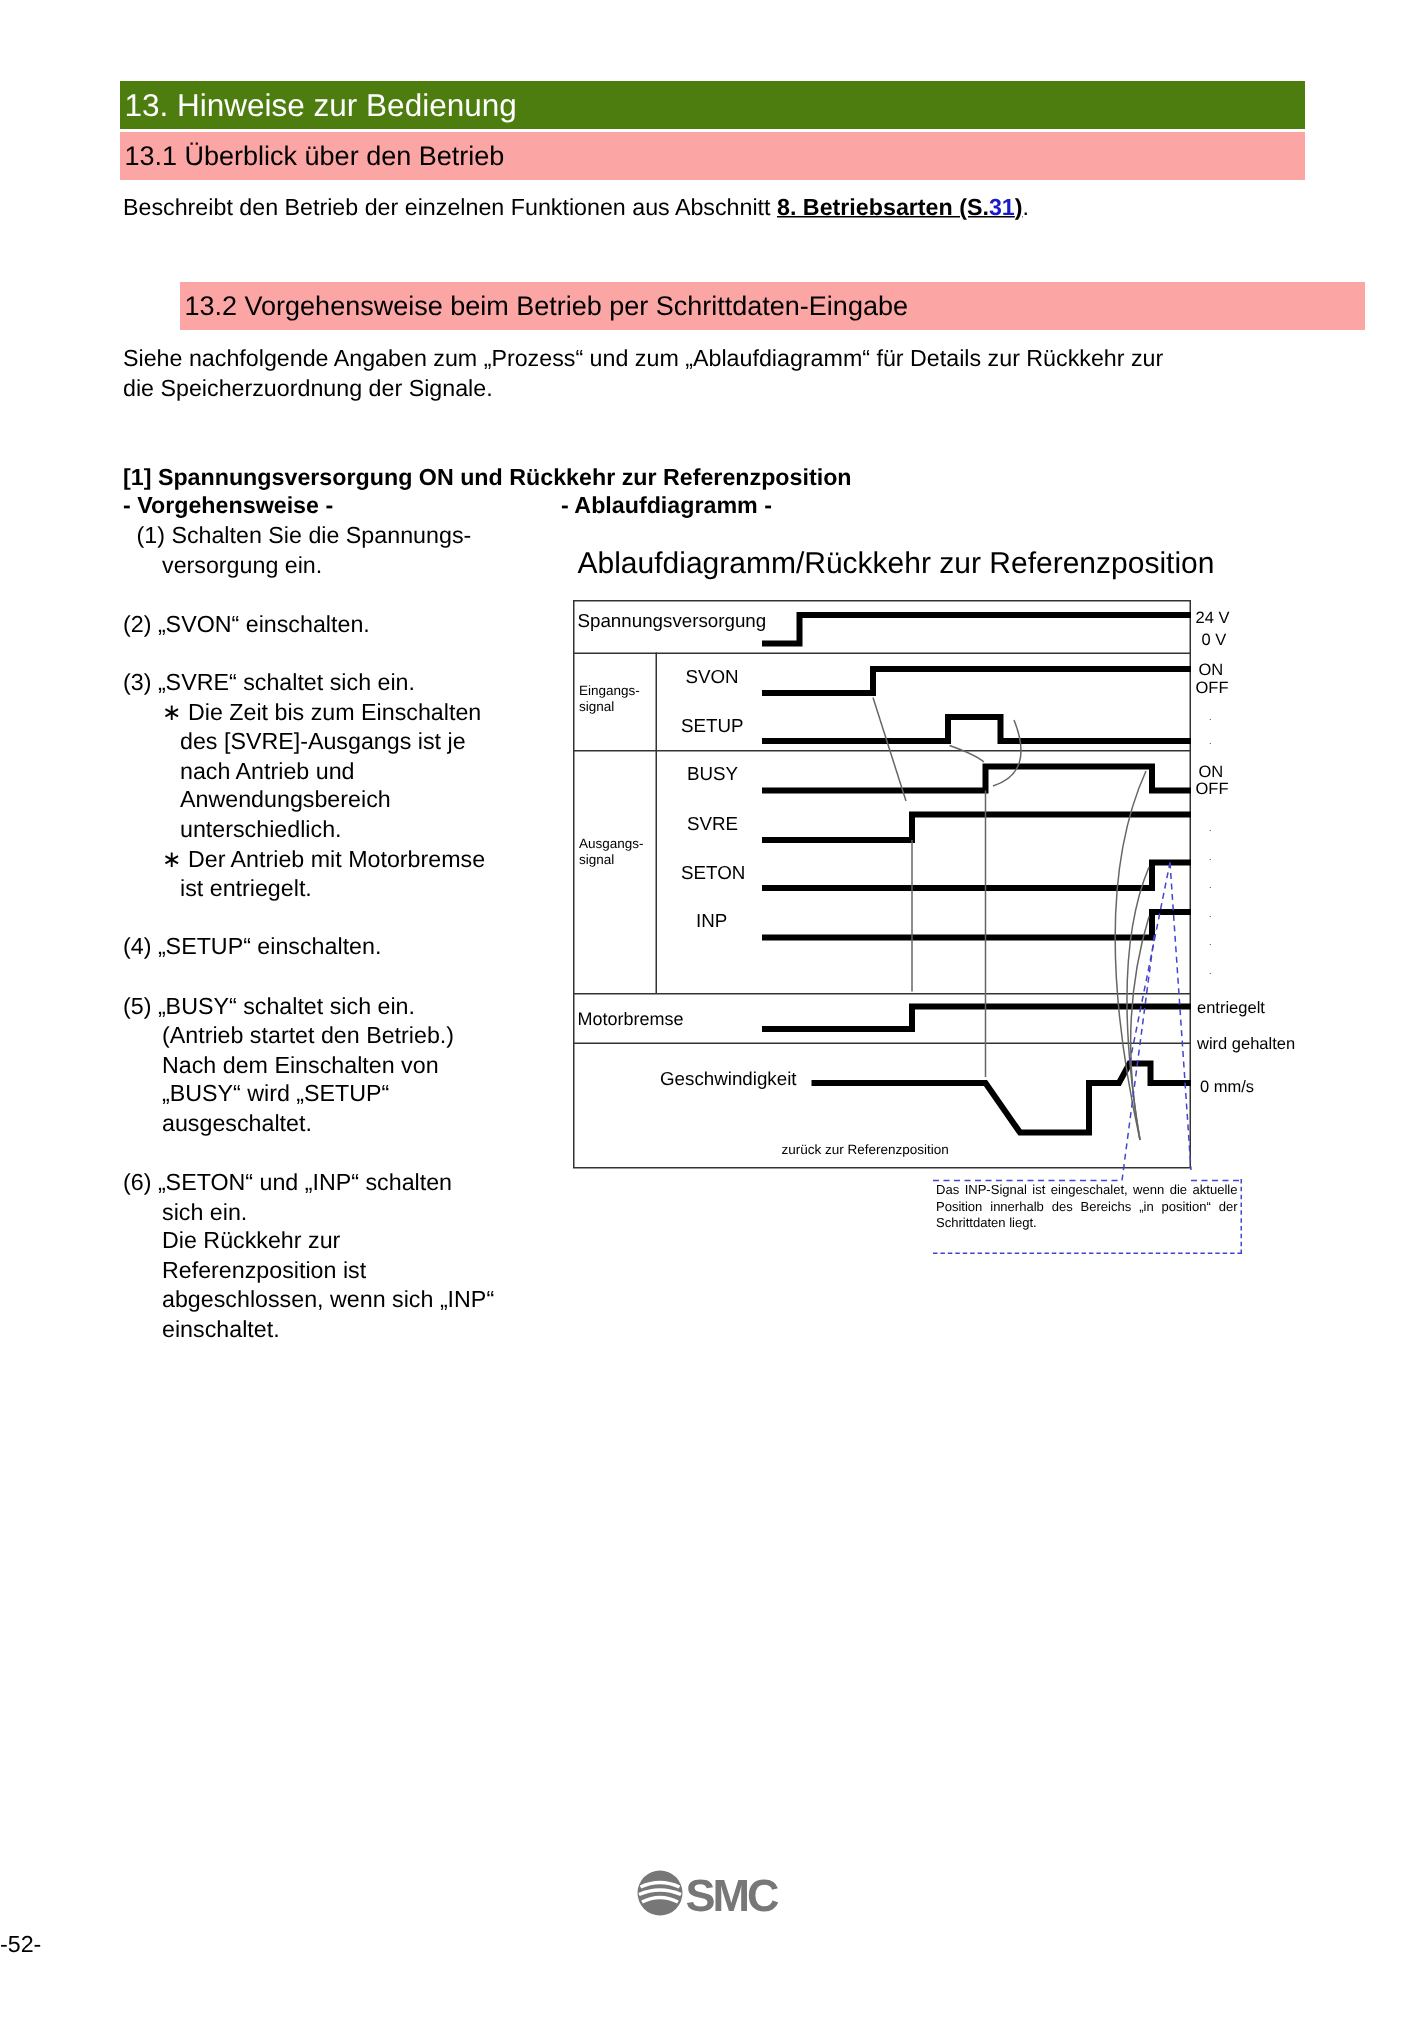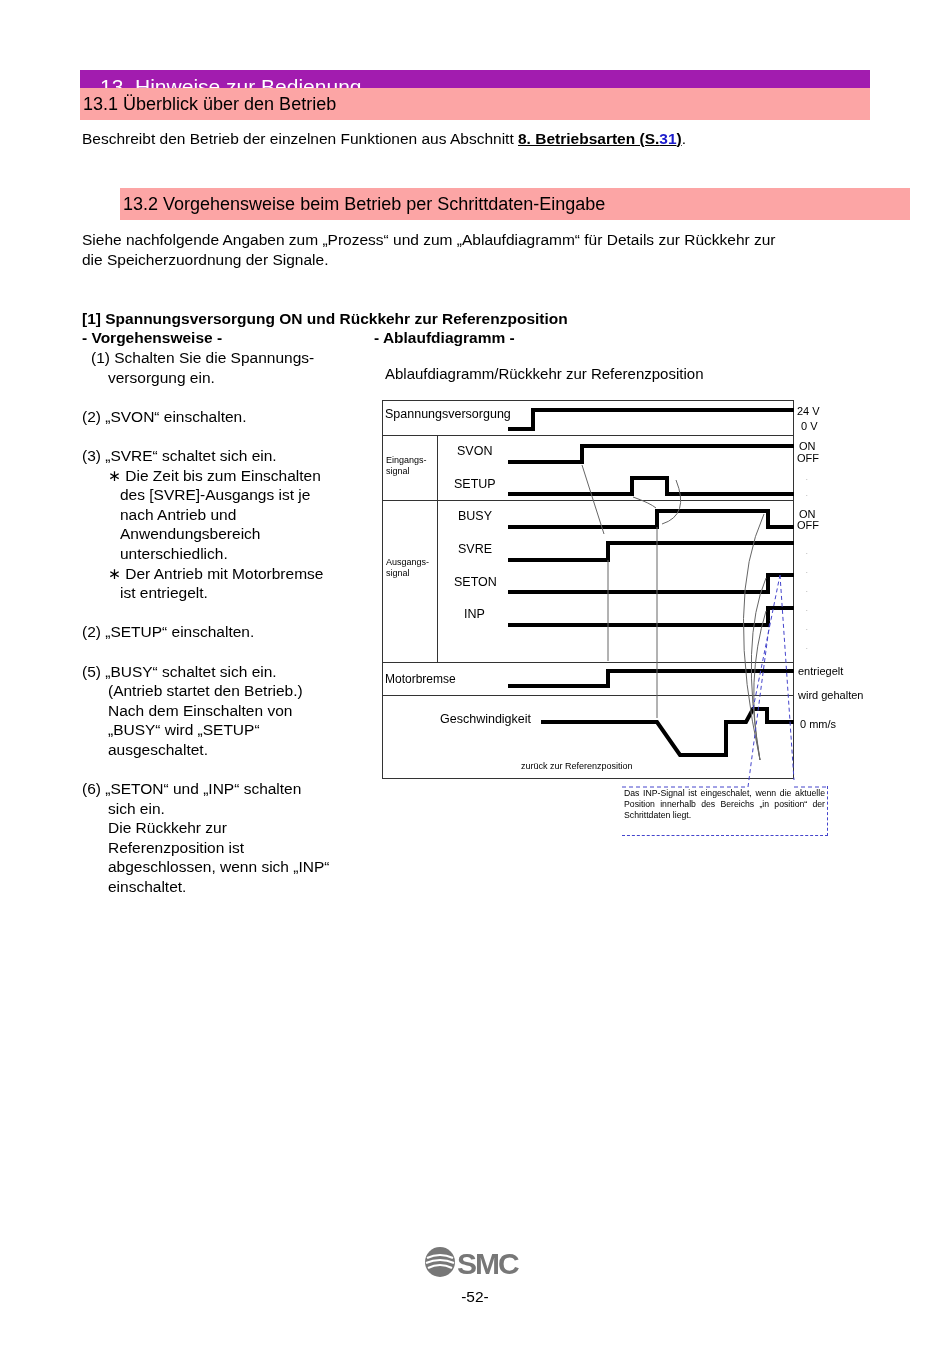--- a/index.html
+++ b/index.html
@@ -1,29 +1,29 @@
 <!DOCTYPE html>
 <html><head>
 <meta charset="utf-8">
 <style>
   html, body { margin: 0; padding: 0; background: #ffffff; }
   body { width: 950px; height: 1353px; position: relative; font-family: "Liberation Sans", sans-serif; color: #000; overflow: hidden; }
-  .h1 { position: absolute; left: 80px; top: 54px; width: 790px; height: 32px; background: #a21caf; color: #fff; font-size: 21px; line-height: 33px; padding-left: 20px; box-sizing: border-box; margin-top: 16px; }
+  .h1 { position: absolute; left: 80px; top: 54px; width: 790px; height: 32px; background: #4d7c0f; color: #fff; font-size: 21px; line-height: 33px; padding-left: 3px; box-sizing: border-box; }
   .h2 { position: absolute; left: 80px; width: 790px; height: 32px; background: #fca5a5; color: #000; font-size: 18px; line-height: 33px; padding-left: 3px; box-sizing: border-box; }
   .p { position: absolute; left: 82px; font-size: 15.5px; line-height: 19.6px; }
   .link { font-weight: bold; text-decoration: underline; }
   .link .num { color: #1a1acc; text-align: center; }
   .bold { font-weight: bold; }
   .step { position: absolute; left: 82px; font-size: 15.5px; line-height: 19.6px; }
   .ind { padding-left: 26px; }
   .ind2 { padding-left: 38px; }
-  .diag-title { position: absolute; left: 385px; top: 365px; font-size: 15px; }
+  .diag-title { position: absolute; left: 385px; top: 365px; font-size: 20px; }
   svg text { font-family: "Liberation Sans", sans-serif; }
   .note { position: absolute; left: 622px; top: 786px; width: 206px; height: 50px; font-size: 8.7px; line-height: 11px; text-align: justify; border-bottom: 1px dashed #4444cc; border-right: 1px dashed #4444cc; padding: 2px 2px 0 2px; box-sizing: border-box; }
-  .page-num { position: absolute; left: 0; width: 950px; top: 1288px; text-align: center; font-size: 15.5px; }
+  .page-num { position: absolute; left: 0; width: 950px; top: 1288px; font-size: 15.5px; }
   .logo { position: absolute; left: 424px; top: 1246px; }
 </style>
 </head>
 <body>
 
 <div class="h1">13. Hinweise zur Bedienung</div>
 <div class="h2" style="top:88px;">13.1 Überblick über den Betrieb</div>
 
 <div class="p" style="top:129px;">
   <span>Beschreibt den Betrieb der einzelnen Funktionen aus Abschnitt </span><span class="link"><span>8. Betriebsarten (S.</span><span class="num">31</span><span>)</span></span><span>.</span>
@@ -48,21 +48,21 @@
   <div style="height:19.6px"></div>
   <div>(3) „SVRE“ schaltet sich ein.</div>
   <div class="ind">∗ Die Zeit bis zum Einschalten</div>
   <div class="ind2">des [SVRE]-Ausgangs ist je</div>
   <div class="ind2">nach Antrieb und</div>
   <div class="ind2">Anwendungsbereich</div>
   <div class="ind2">unterschiedlich.</div>
   <div class="ind">∗ Der Antrieb mit Motorbremse</div>
   <div class="ind2">ist entriegelt.</div>
   <div style="height:19.6px"></div>
-  <div>(2) „SETUP“ einschalten.</div>
+  <div>(4) „SETUP“ einschalten.</div>
   <div style="height:19.6px"></div>
   <div>(5) „BUSY“ schaltet sich ein.</div>
   <div class="ind">(Antrieb startet den Betrieb.)</div>
   <div class="ind">Nach dem Einschalten von</div>
   <div class="ind">„BUSY“ wird „SETUP“</div>
   <div class="ind">ausgeschaltet.</div>
   <div style="height:19.6px"></div>
   <div>(6) „SETON“ und „INP“ schalten</div>
   <div class="ind">sich ein.</div>
   <div class="ind">Die Rückkehr zur</div>

